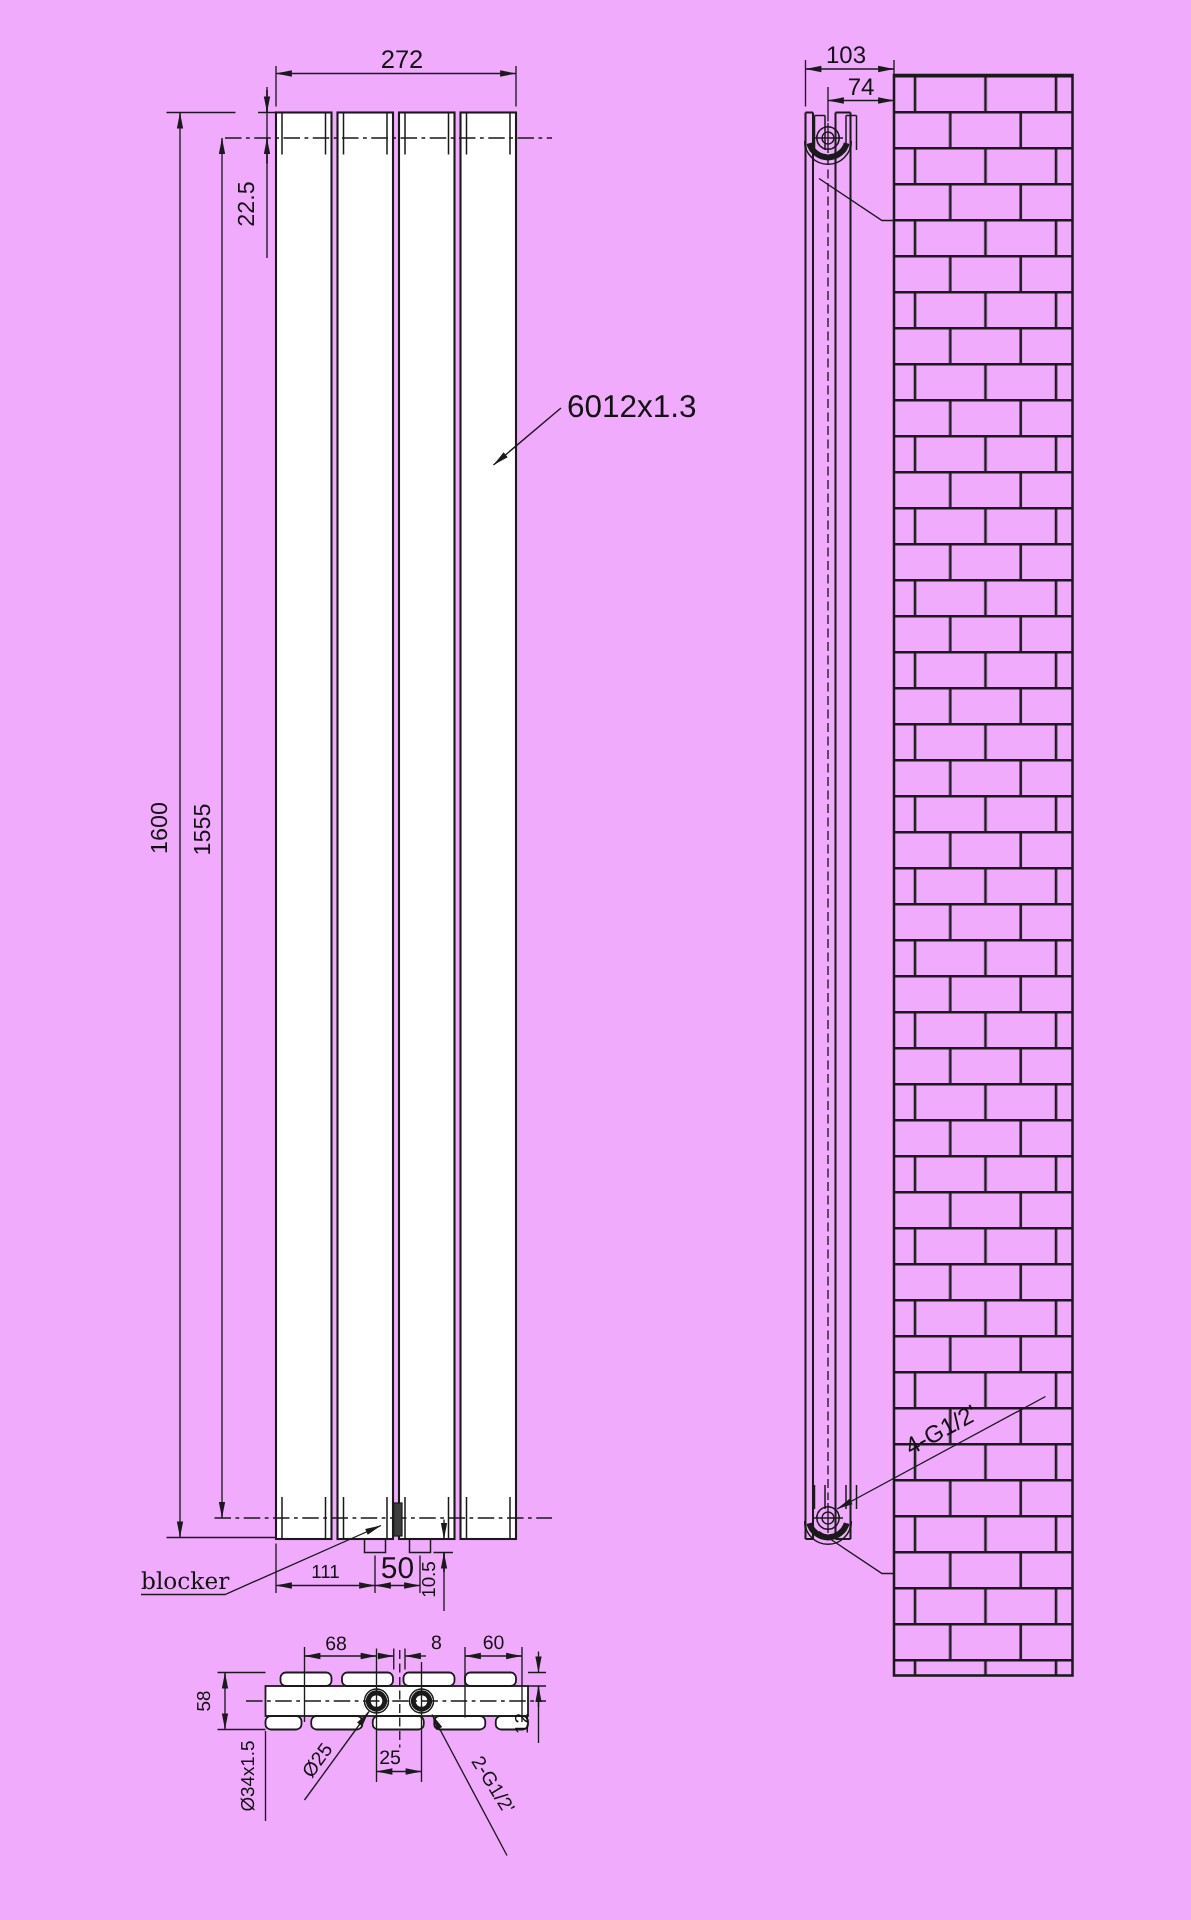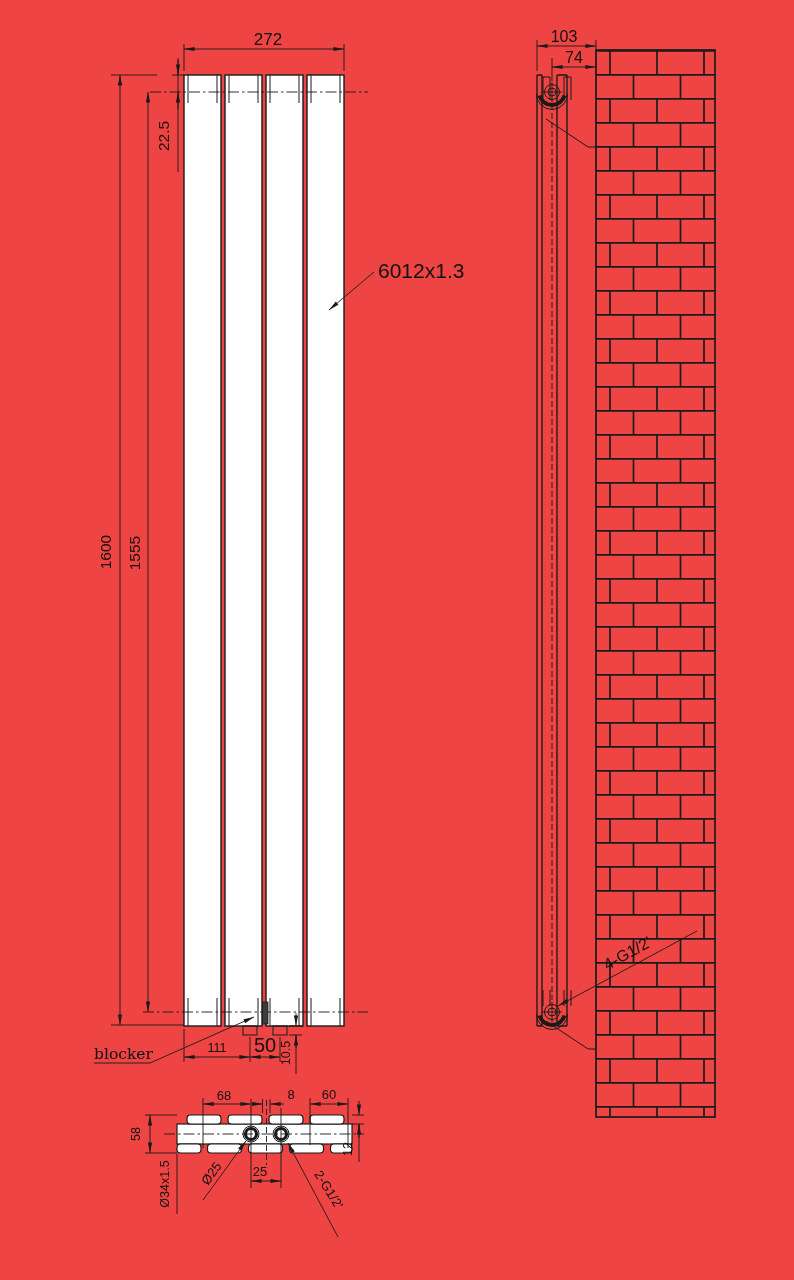--- a/index.html
+++ b/index.html
@@ -1,16 +1,16 @@
 <!DOCTYPE html>
 <html><head>
 <meta charset="utf-8">
 <style>
   html,body{margin:0;padding:0;background:#ffffff;}
-  .page{width:794px;height:1280px;position:relative;background:#ef4444;}
+  .page{width:794px;height:1280px;position:relative;background:#f0abfc;}
   svg{display:block;}
   .txt{font-family:"Liberation Sans","DejaVu Sans",sans-serif;fill:#111;}
   .serif{font-family:"DejaVu Serif","Liberation Serif",serif;}
   .t21{font-size:21px;} .t17{font-size:17px;} .t16{font-size:16px;}
   .t20{font-size:20px;} .t15{font-size:15.5px;} .t13{font-size:13px;}
   .t12{font-size:12.5px;}
   .ln{stroke:#1a1a1a;stroke-width:1.35;fill:none;}
   .lt{stroke:#1a1a1a;stroke-width:1.0;fill:none;}
   .dim{stroke:#1a1a1a;stroke-width:0.9;fill:none;}
   .cl{stroke:#1a1a1a;stroke-width:0.9;fill:none;stroke-dasharray:11 3 2.5 3;}

